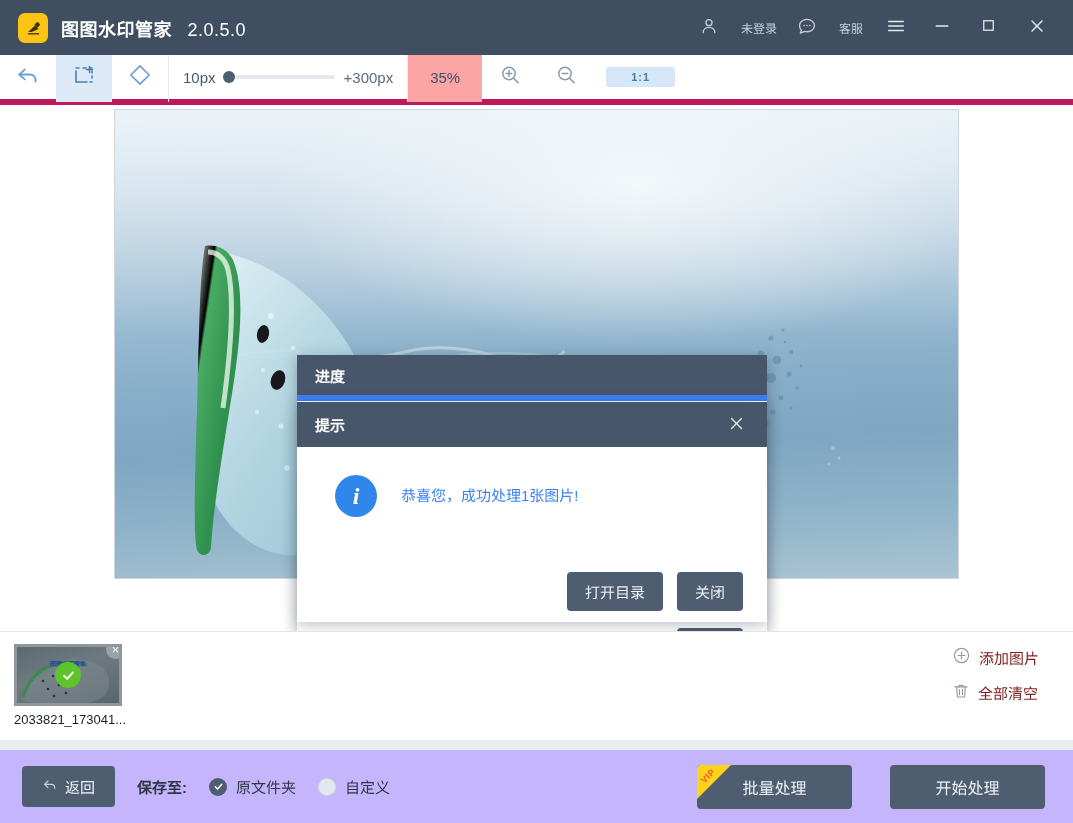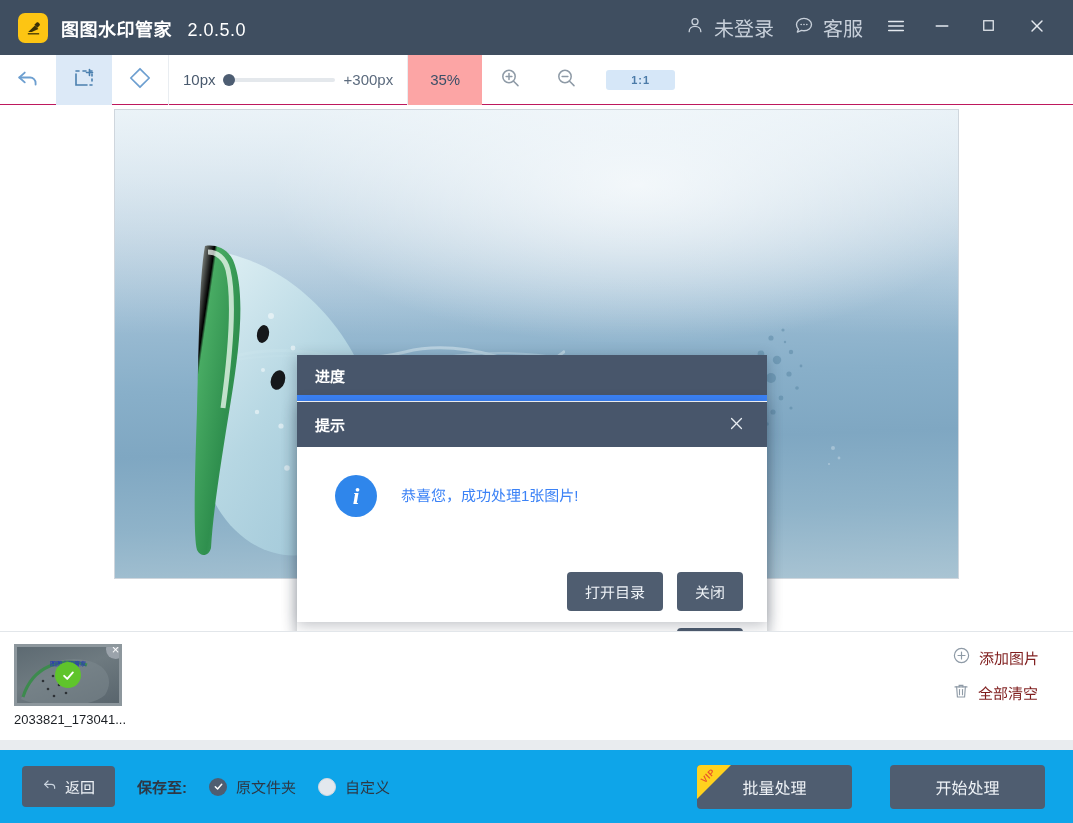--- a/index.html
+++ b/index.html
@@ -31,37 +31,37 @@
     display: flex; align-items: center; justify-content: center;
     flex: 0 0 30px;
   }
   .app-title {
     color: #ffffff; font-size: 18px; font-weight: 600;
     margin-left: 13px; letter-spacing: .5px;
     white-space: nowrap;
   }
   .tb-spacer { flex: 1 1 auto; }
   .tb-item {
-    display: flex; align-items: center; gap: 9px;
-    color: #c8d0da; font-size: 20px;
+    display: flex; align-items: center; gap: 22px;
+    color: #c8d0da; font-size: 12px;
     padding: 0 10px; height: 40px; cursor: default;
     white-space: nowrap;
   }
   .tb-btn {
     width: 46px; height: 40px;
     display: flex; align-items: center; justify-content: center;
     color: #e4e9ef; cursor: default;
   }
   .tb-btn.close { width: 52px; }
 
   
   .toolbar {
     height: 50px; flex: 0 0 50px;
     background: #ffffff;
-    border-bottom: 1px solid #be185d;
+    border-bottom: 6px solid #be185d;
     display: flex; align-items: center;
     position: relative; z-index: 30;
   }
   .tool-btn {
     width: 56px; height: 50px;
     display: flex; align-items: center; justify-content: center;
     cursor: default;
   }
   .tool-btn.active { background: #dce9f7; }
   .tool-sep { width: 1px; height: 50px; background: #e9edf1; }
@@ -286,21 +286,21 @@
   }
   .thumb-action {
     display: flex; align-items: center; gap: 8px;
     color: #7f1d1d; font-size: 15px; cursor: default;
   }
 
   
   .footer-gap { flex: 0 0 10px; background: #e9ecef; }
   .footer {
     flex: 0 0 73px;
-    background: #0ea5e9;
+    background: #c4b5fd;
     display: flex; align-items: center;
     padding: 0 28px 0 22px;
     gap: 22px;
   }
   .back-btn {
     background: #4f5d70; color: #eef2f6;
     border: none; border-radius: 4px;
     font-size: 15px; font-family: inherit;
     padding: 10px 20px; cursor: default;
     display: flex; align-items: center; gap: 7px;

